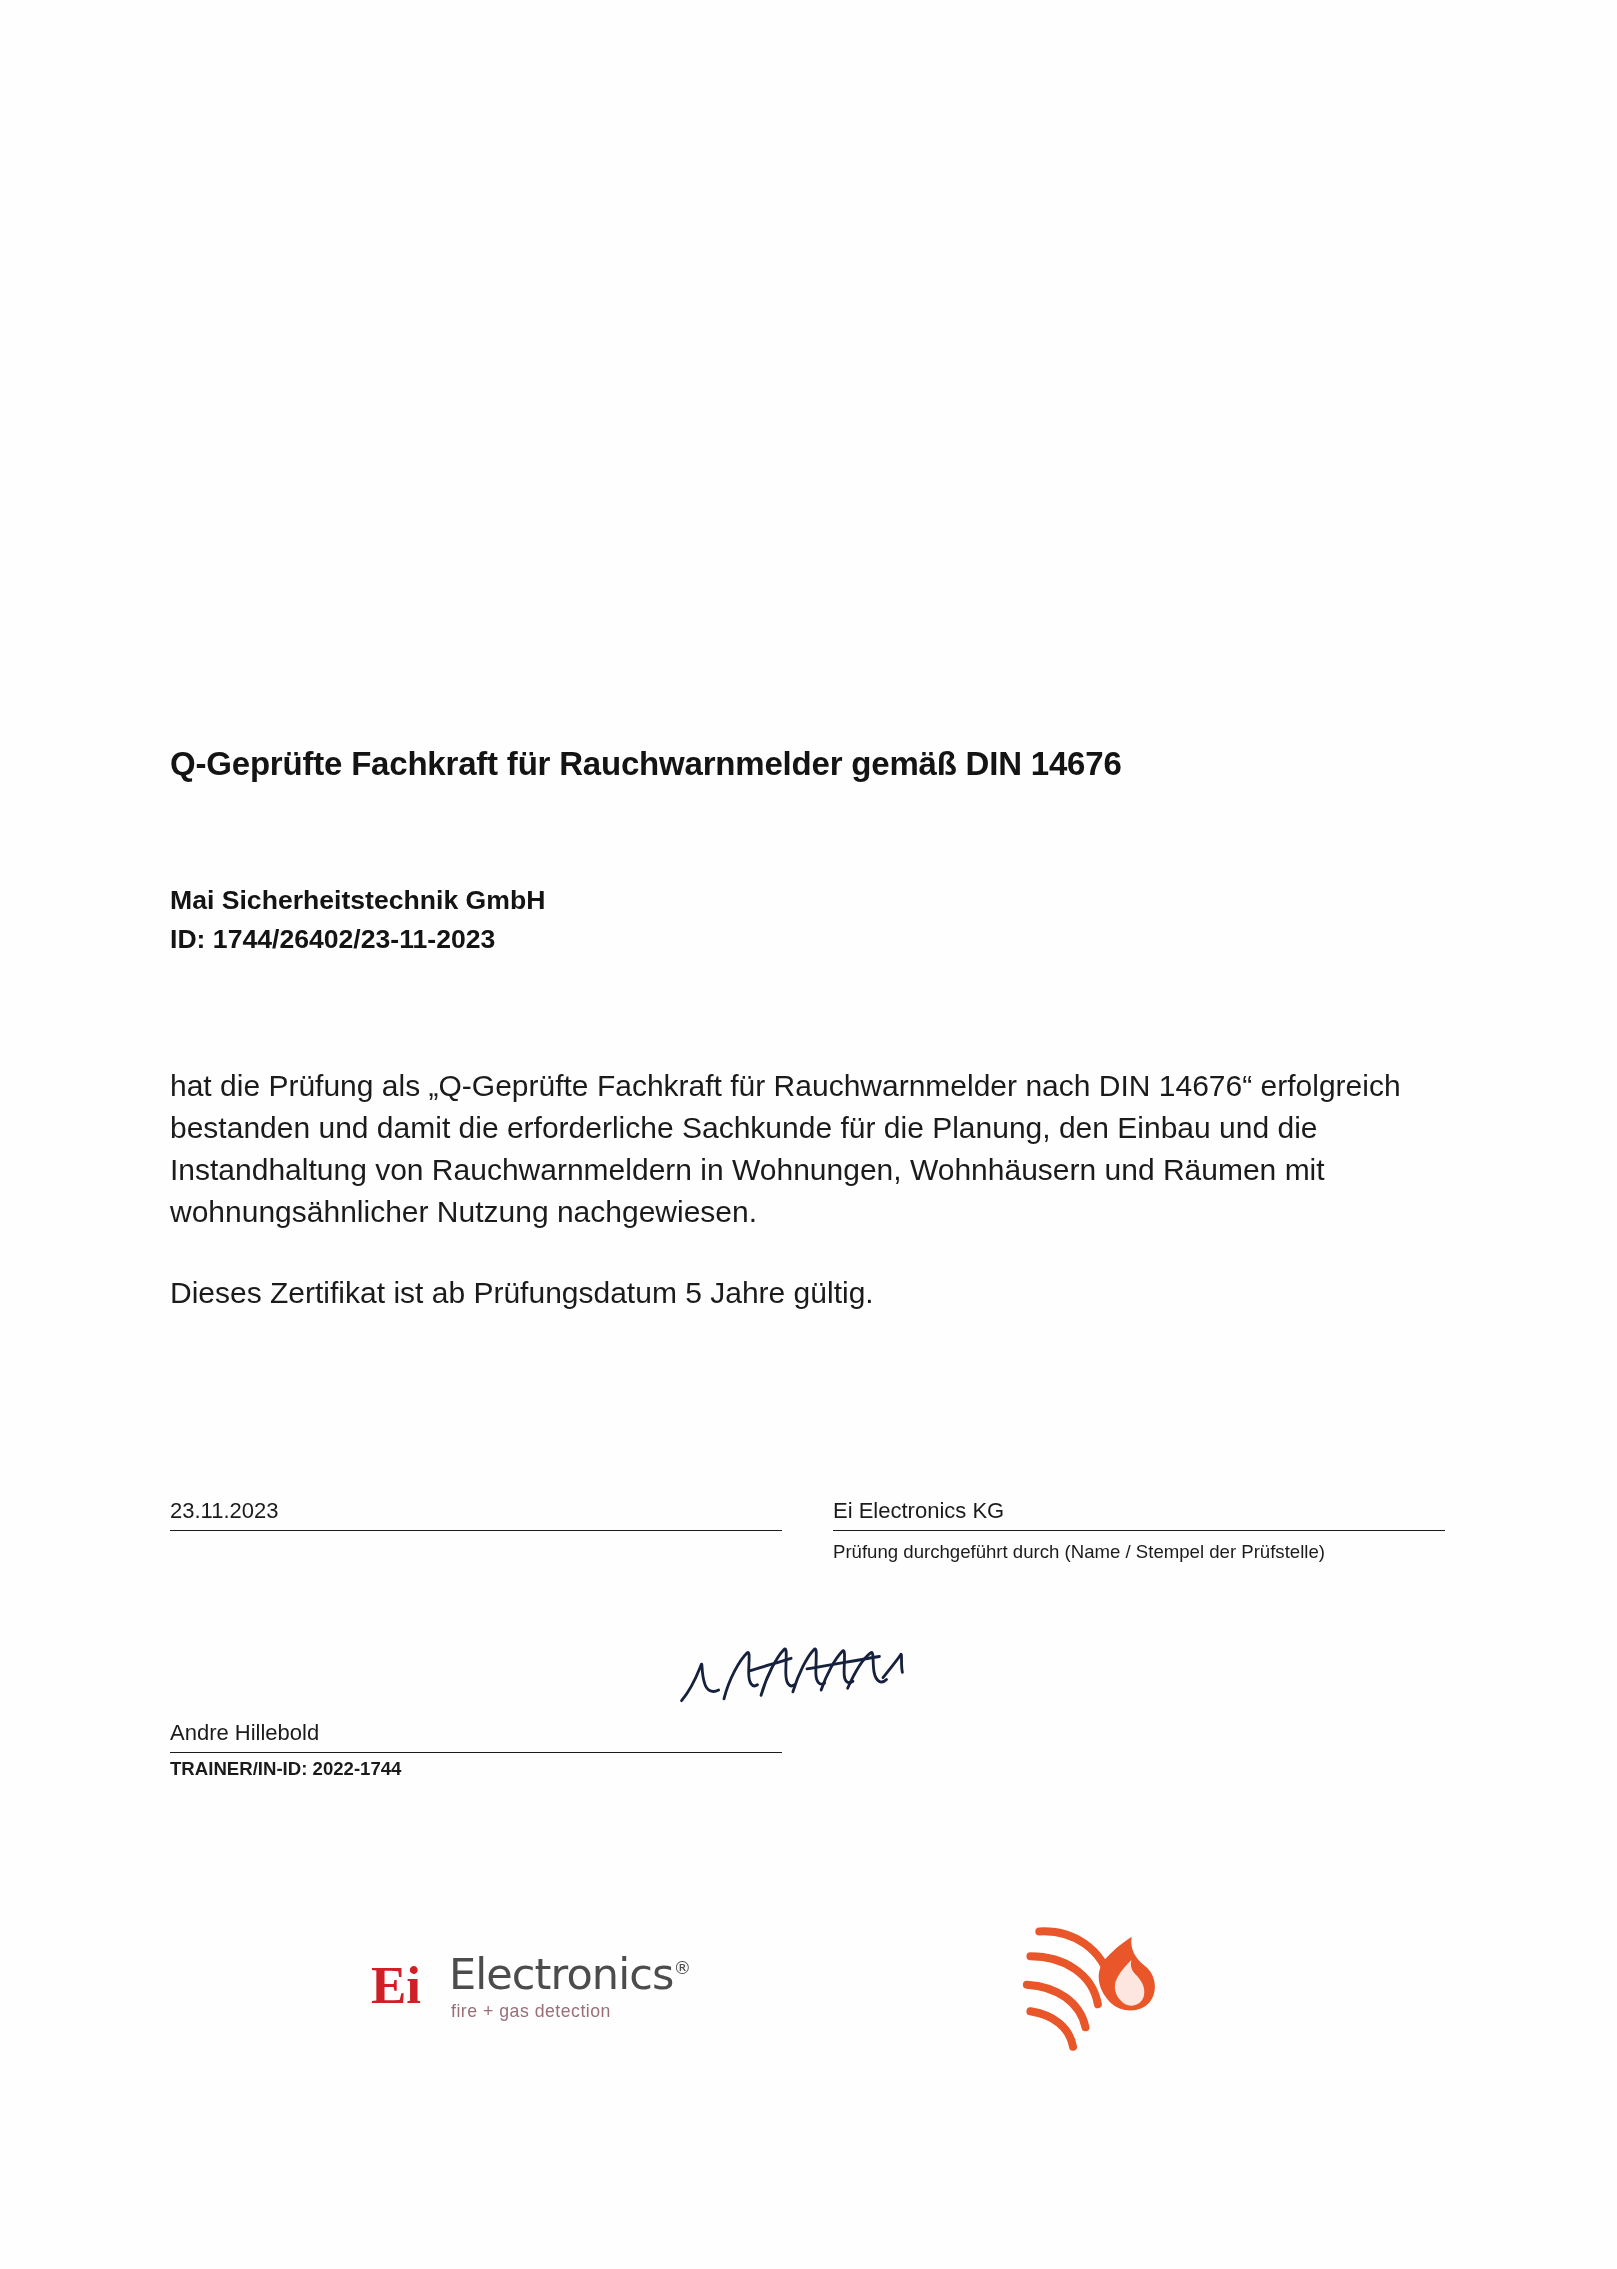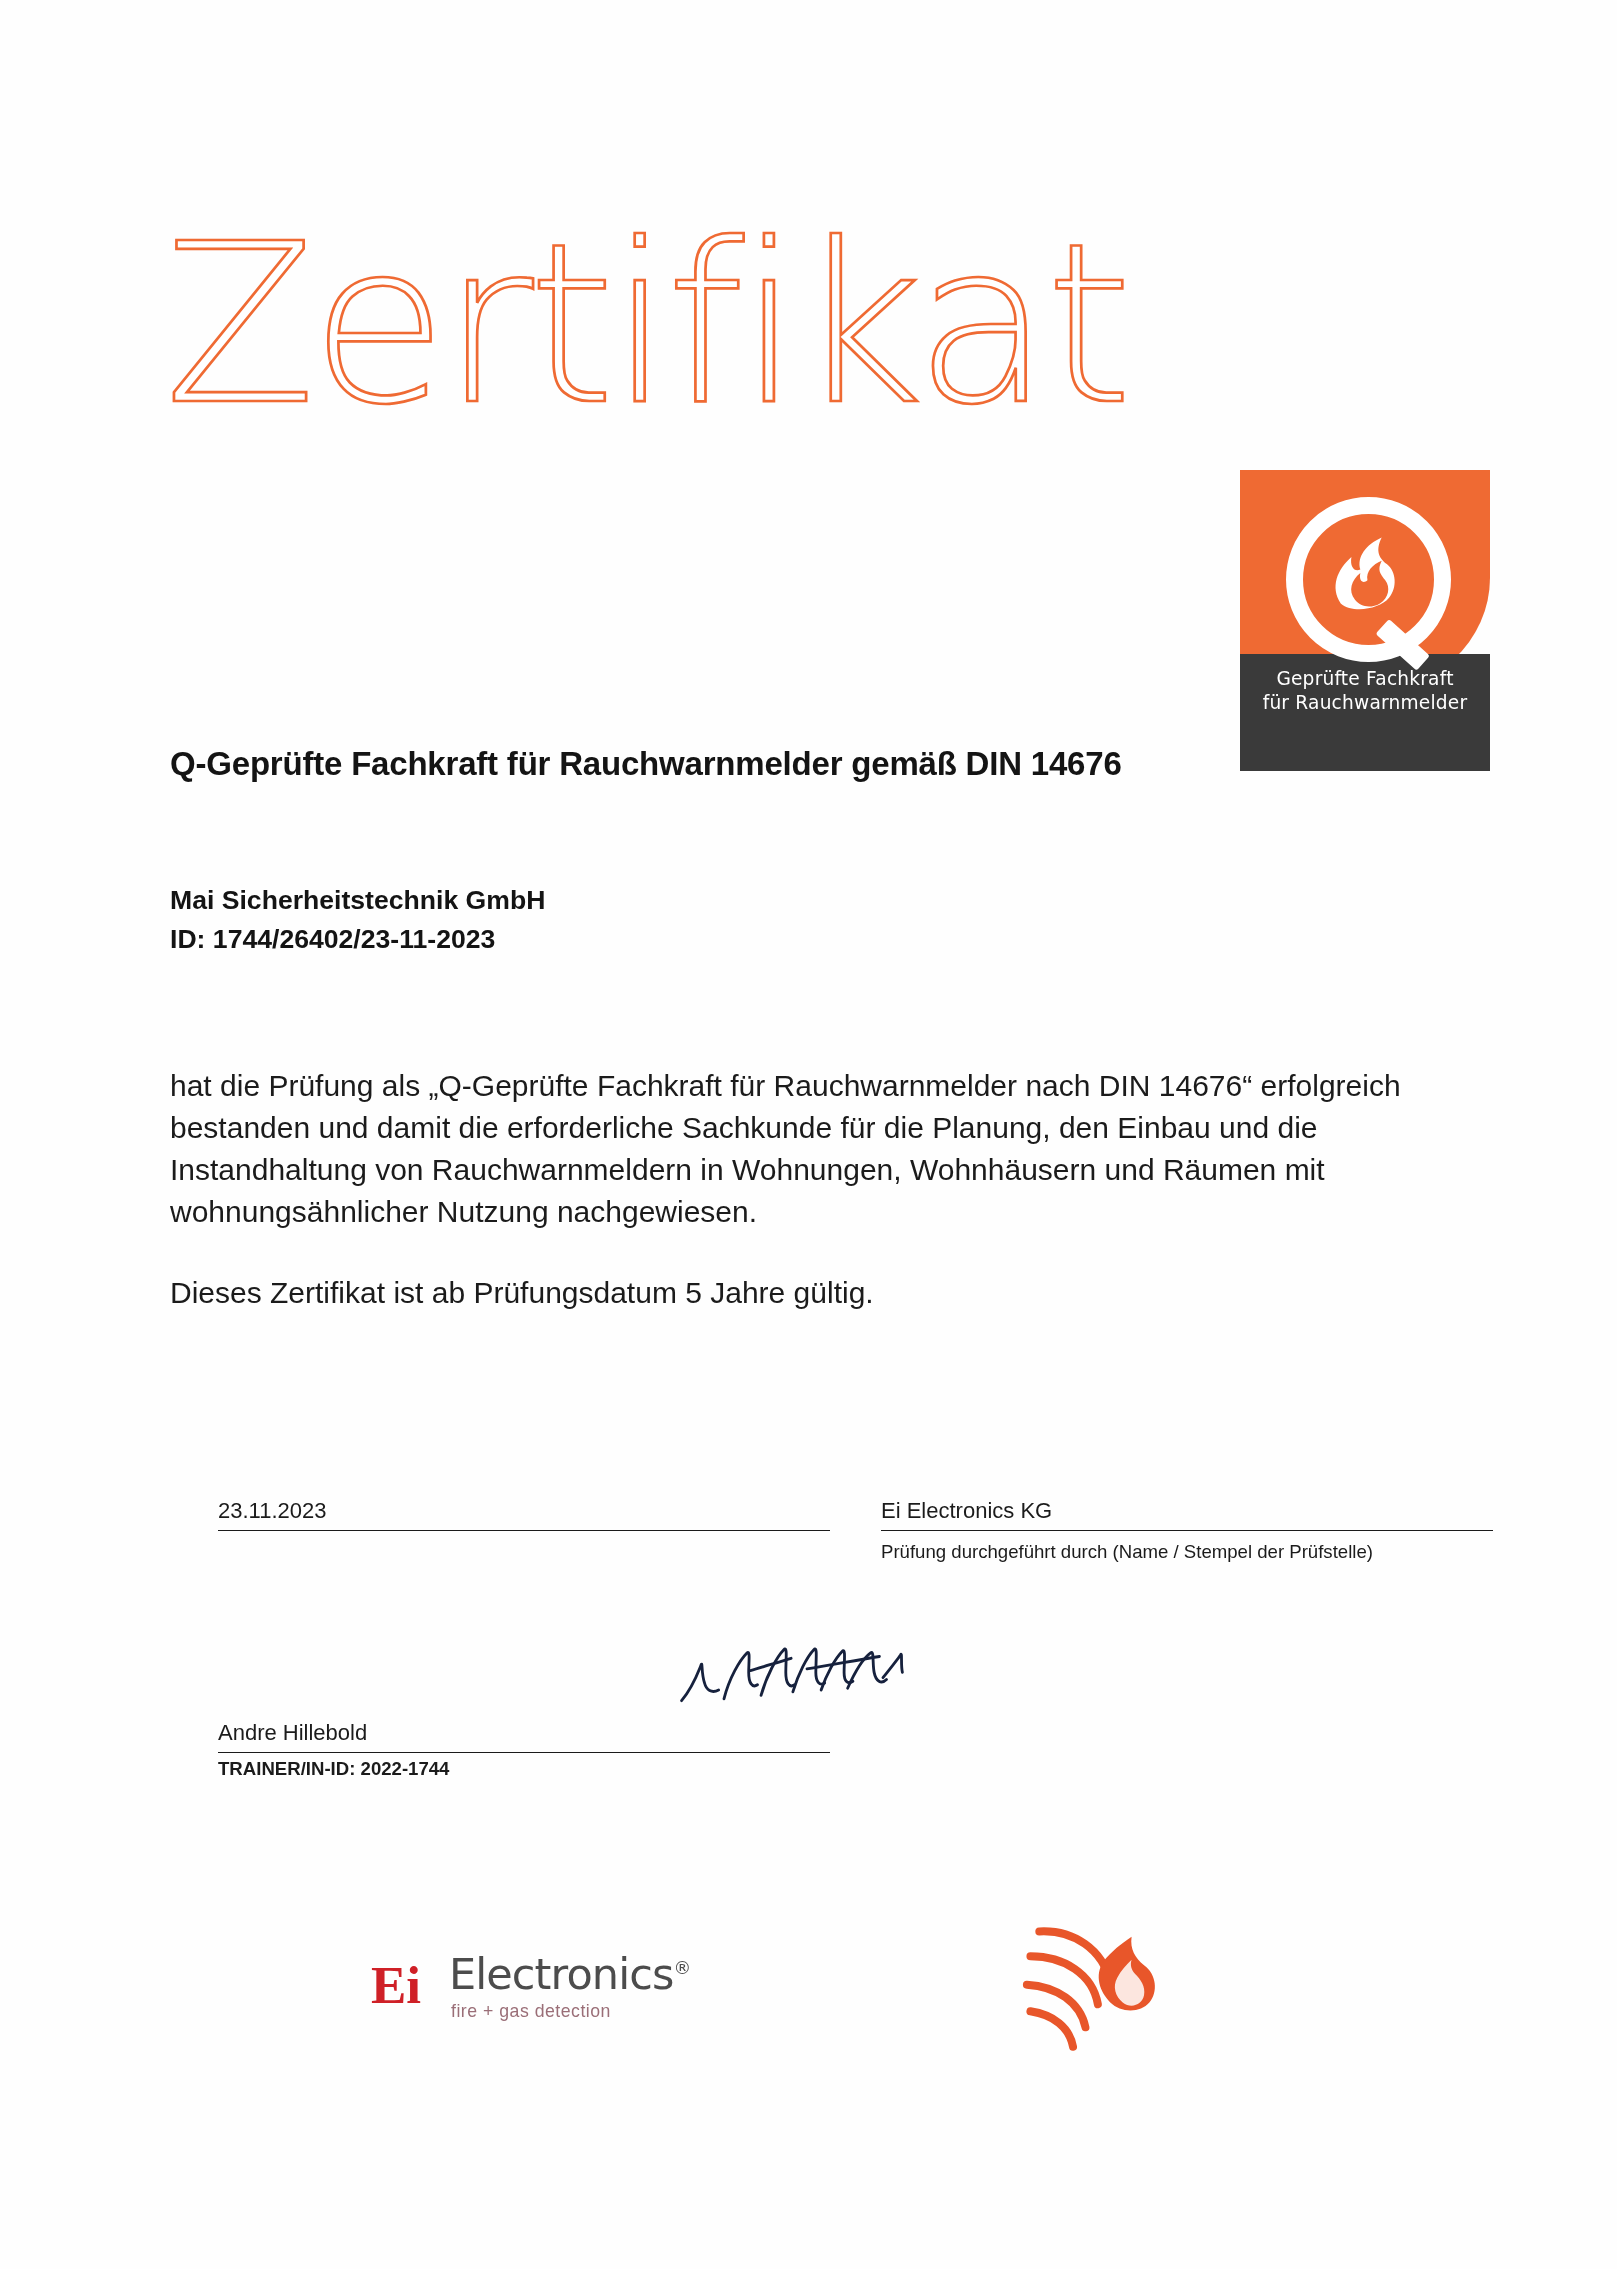--- a/index.html
+++ b/index.html
@@ -154,21 +154,20 @@
     width: 1295px;
   }
   .sigrow {
     position: relative;
     width: 100%;
     height: 222px;
   }
   .sigcol {
     position: absolute;
     width: 612px;
-    margin-left: 48px;
   }
   .sigcol.left  { left: 0; }
   .sigcol.right { left: 663px; }
 
   .sigvalue {
     font-size: 22px;
     color: #1b1b1b;
     padding-bottom: 6.2px;
   }
   .sigline {
@@ -273,40 +272,20 @@
     line-height: 26px;
     color: #e8562a;
     letter-spacing: 0.4px;
   }
 </style>
 </head>
 <body>
 
 <div class="page">
 
-  <div class="header">
-    <div class="zertifikat-word">Zertifikat</div>
-
-    <div class="q-logo">
-      <div class="q-logo-top"></div>
-      <div class="q-logo-bottom"></div>
-      <div class="q-letter"></div>
-      <div class="q-tail"></div>
-      <svg class="q-flame" viewBox="0 0 110 110">
-        <path d="M30 88 C18 70 26 50 42 36 C40 48 46 53 52 50 C48 36 58 22 76 14
-                 C68 30 74 38 82 44 C92 52 94 70 84 82 C74 94 44 100 30 88 Z" fill="#ffffff"></path>
-        <path d="M46 84 C38 74 42 62 52 54 C50 64 56 66 60 62 C58 52 66 44 76 40
-                 C70 52 76 56 80 62 C86 70 84 82 74 88 C64 94 52 92 46 84 Z" fill="#ef6a33"></path>
-      </svg>
-      <div class="q-logo-caption">
-        <div>Geprüfte Fachkraft</div>
-        <div>für Rauchwarnmelder</div>
-      </div>
-    </div>
-  </div>
 
   <div class="content">
     <h1 class="title">Q-Geprüfte Fachkraft für Rauchwarnmelder gemäß DIN 14676</h1>
 
     <div class="recipient">
       <div>Mai Sicherheitstechnik GmbH</div>
       <div>ID: 1744/26402/23-11-2023</div>
     </div>
 
     <p class="paragraph">hat die Prüfung als „Q-Geprüfte Fachkraft für Rauchwarnmelder nach DIN 14676“ erfolgreich bestanden und damit die erforderliche Sachkunde für die Planung, den Einbau und die Instandhaltung von Rauchwarnmeldern in Wohnungen, Wohnhäusern und Räumen mit wohnungsähnlicher Nutzung nachgewiesen.</p>

